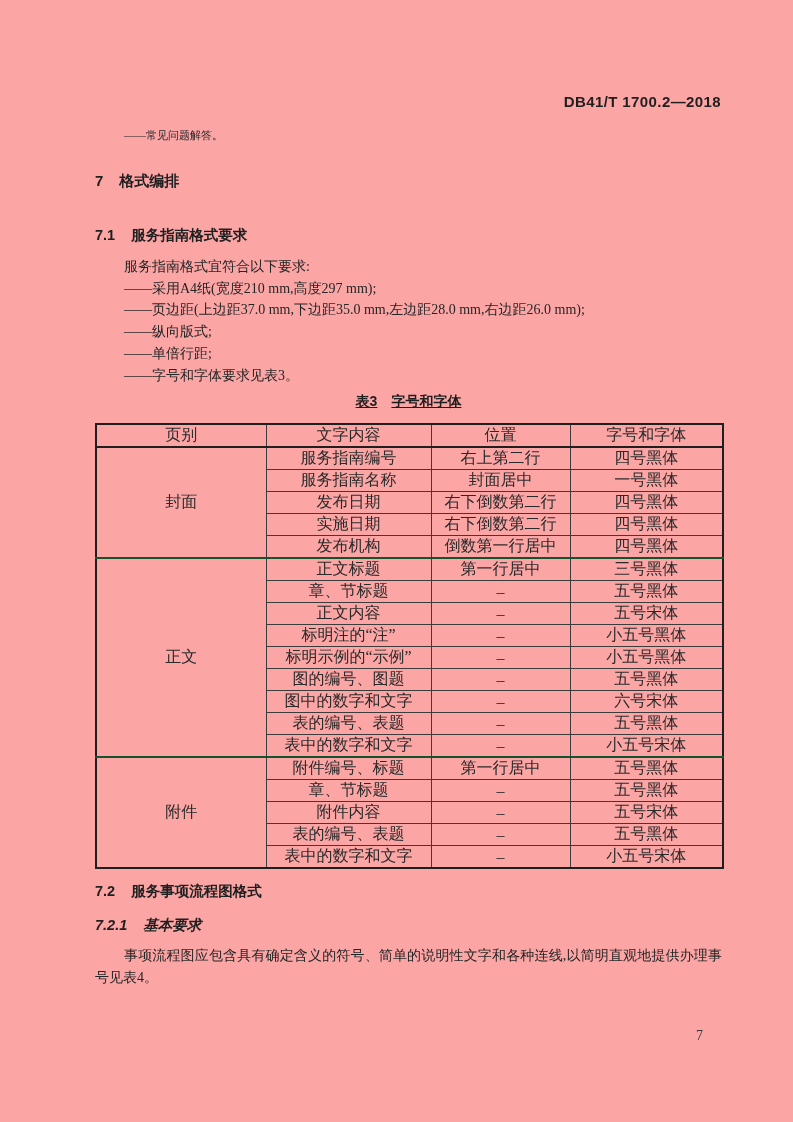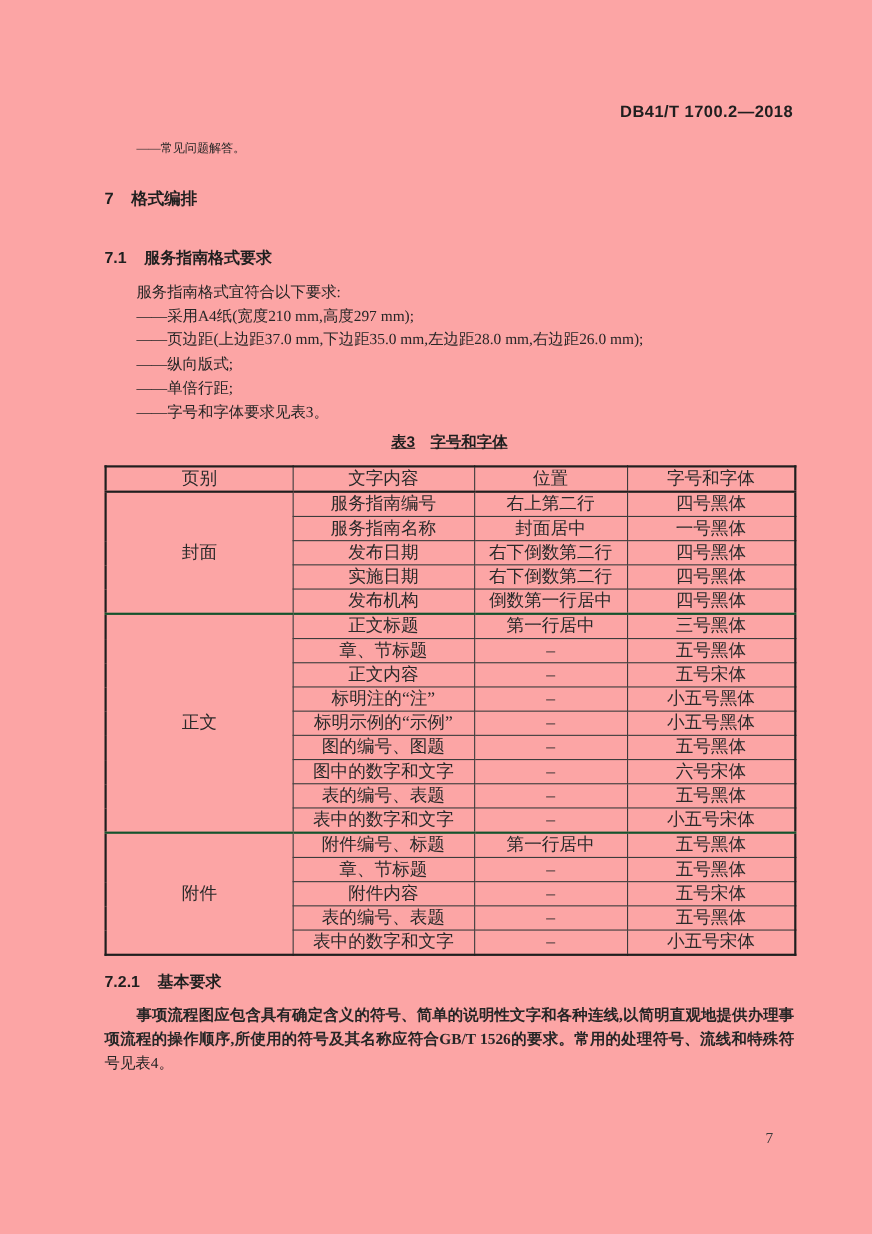--- a/index.html
+++ b/index.html
@@ -76,27 +76,27 @@
     text-align: center;
     vertical-align: middle;
     padding: 0 2px;
     font-weight: normal;
     overflow: hidden;
   }
   table.spec { border: 2px solid #1f1f1f; }
   table.spec thead th { border-bottom: 2px solid #1f1f1f; }
   table.spec tr.section-start td { border-top: 2px solid #14532d; }
   .h-72  { margin-top: 12px; }
-  .h-721 { margin-top: 14px; }
+  .h-721 { margin-top: 14px; font-style: italic; }
   .para { margin-top: 10px; }
   .para-line {
     font-size: 14px;
     line-height: 21.7px;
   }
-  .para-line.fill { text-align: justify; text-align-last: justify; font-weight: bold; }
+  .para-line.fill { text-align: justify; text-align-last: justify; }
   .para-line.indent { text-indent: 29px; }
   .page-number {
     position: absolute;
     top: 1028px;
     left: 696px;
     font-size: 14px;
     color: #3a3a3a;
   }
 </style>
 </head>
@@ -243,28 +243,30 @@
             <td>五号黑体</td>
           </tr>
           <tr>
             <td>表中的数字和文字</td>
             <td>–</td>
             <td>小五号宋体</td>
           </tr>
         </tbody>
     </table>
 
+    <div class="h-sub h-72">
+      <span class="h-num">7.2</span><span>服务事项流程图格式</span>
+    </div>
 
     <div class="h-sub h-721">
       <span class="h-num">7.2.1</span><span>基本要求</span>
     </div>
 
     <div class="para" id="para">
         <div class="para-line fill indent">事项流程图应包含具有确定含义的符号、简单的说明性文字和各种连线,以简明直观地提供办理事</div>
-        <div class="para-line fill">项流程的操作顺序,所使用的符号及其名称应符合GB/T 1526的要求。常用的处理符号、流线和特殊符</div>
         <div class="para-line">号见表4。</div>
       </div>
 
   </div>
 
   <div class="page-number">7</div>
 
 </div>
 
 </body></html>

